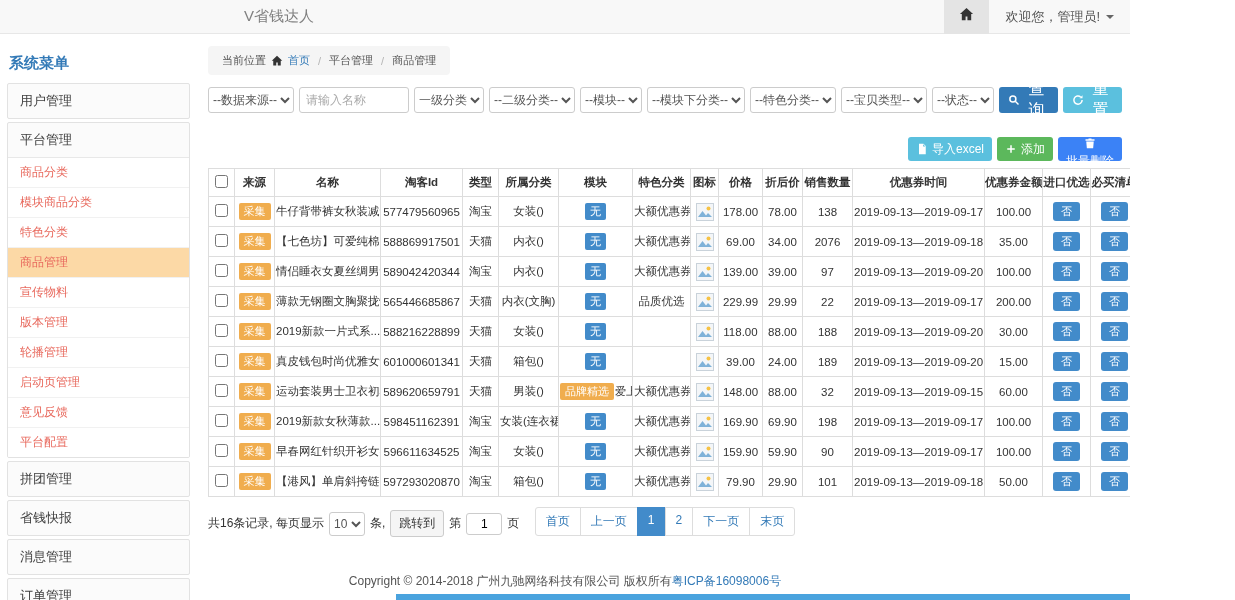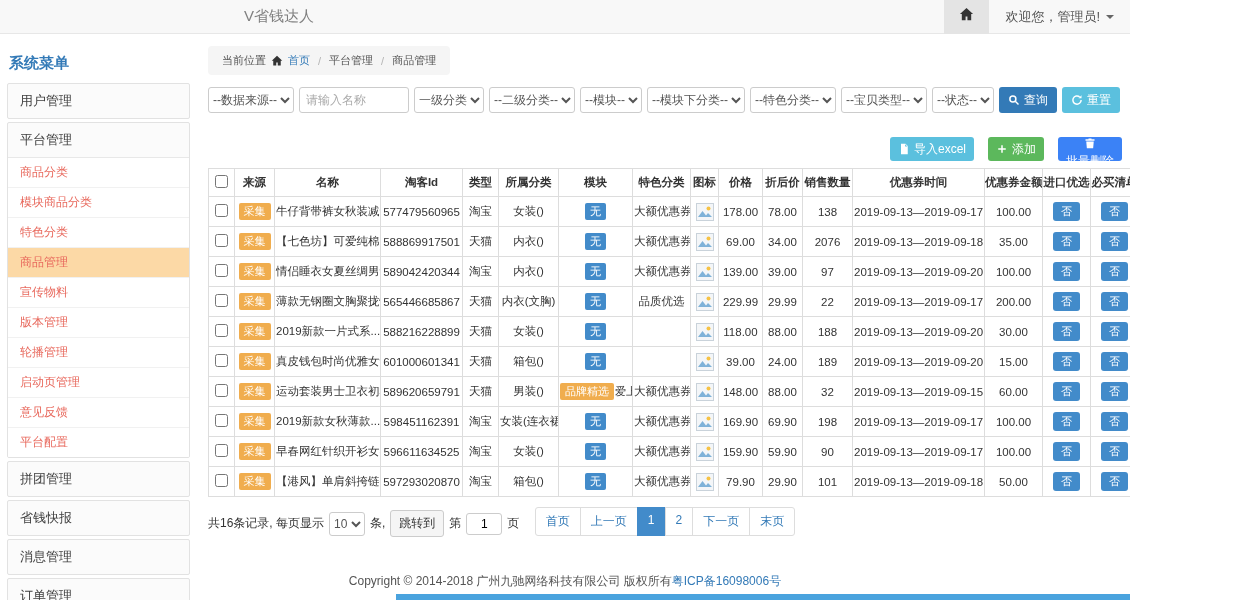--- a/index.html
+++ b/index.html
@@ -32,30 +32,30 @@
 .breadcrumb{display:inline-flex;align-items:center;gap:5px;background:#f5f5f5;border-radius:4px;padding:7px 14px;font-size:11px;color:#555;}
 .breadcrumb .home-ic svg{width:12px;height:12px;fill:#333;display:block;}
 .breadcrumb a{color:#337ab7;text-decoration:none;cursor:pointer;}
 .breadcrumb .sep{color:#b5b5b5;margin:0 3px;}
 
 
 .filters{display:flex;gap:5px;margin-top:12px;align-items:center;}
 .f-select{height:26px;font-size:12px;color:#555;border:1px solid #ccc;border-radius:3px;background:#fff;max-width:100px;font-family:inherit;}
 .f-input{height:26px;width:110px;border:1px solid #ccc;border-radius:3px;font-size:12px;padding:0 6px;color:#555;font-family:inherit;}
 .f-input::placeholder{color:#aaa;}
-.btn{display:inline-flex;align-items:center;gap:4px;border:none;border-radius:3px;color:#fff;font-size:12px;padding:12px 9px;height:26px;cursor:pointer;font-family:inherit;}
+.btn{display:inline-flex;align-items:center;gap:4px;border:none;border-radius:3px;color:#fff;font-size:16px;padding:12px 9px;height:26px;cursor:pointer;font-family:inherit;}
 .btn .icon{display:inline-flex;}
 .btn .icon svg{width:12px;height:12px;display:block;}
 .btn-primary{background:#337ab7;}
 .btn-info{background:#5bc0de;}
 .btn-success{background:#5cb85c;}
 .btn-danger-soft{background:#3b82f6;flex-direction:column;}
 
 
-.toolbar{display:flex;justify-content:flex-end;gap:14px;margin-top:24px;}
+.toolbar{display:flex;justify-content:flex-end;gap:5px;margin-top:24px;}
 .toolbar .btn{height:24px;font-size:12px;padding:0 8px;}
 
 
 table.grid{width:100%;border-collapse:collapse;table-layout:fixed;margin-top:7px;}
 .grid th,.grid td{border:1px solid #ddd;text-align:center;white-space:nowrap;overflow:hidden;color:#333;}
 .grid th{font-size:11.5px;font-weight:bold;padding:6px 0;}
 .grid td{font-size:11.5px;padding:5px 1px;}
 .grid th.op-col{color:#337ab7;}
 .grid th:nth-child(1){width:26px;}
 .grid th:nth-child(2){width:40px;}

